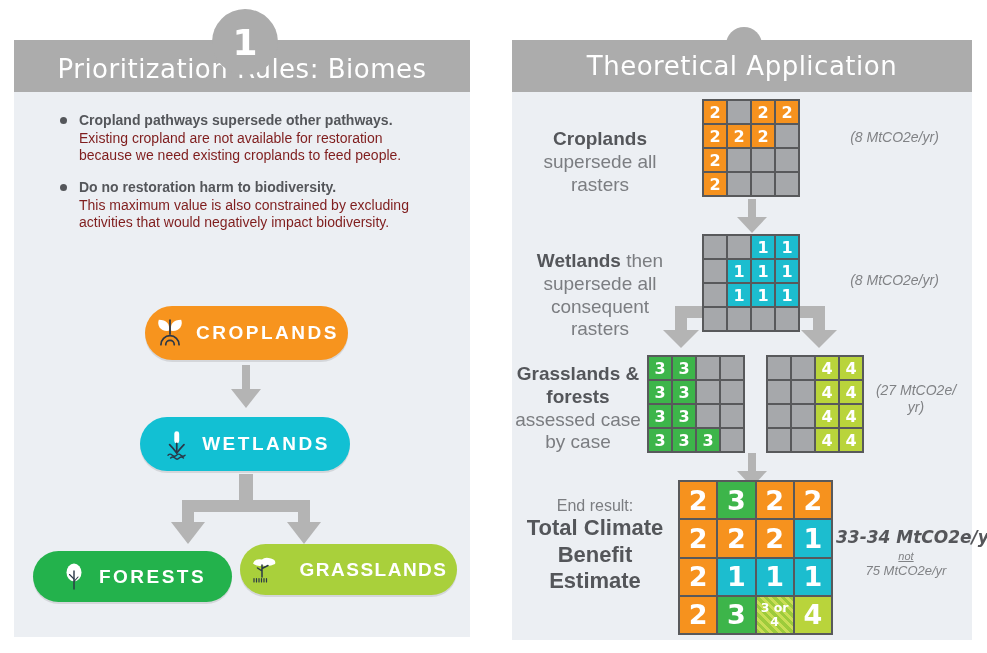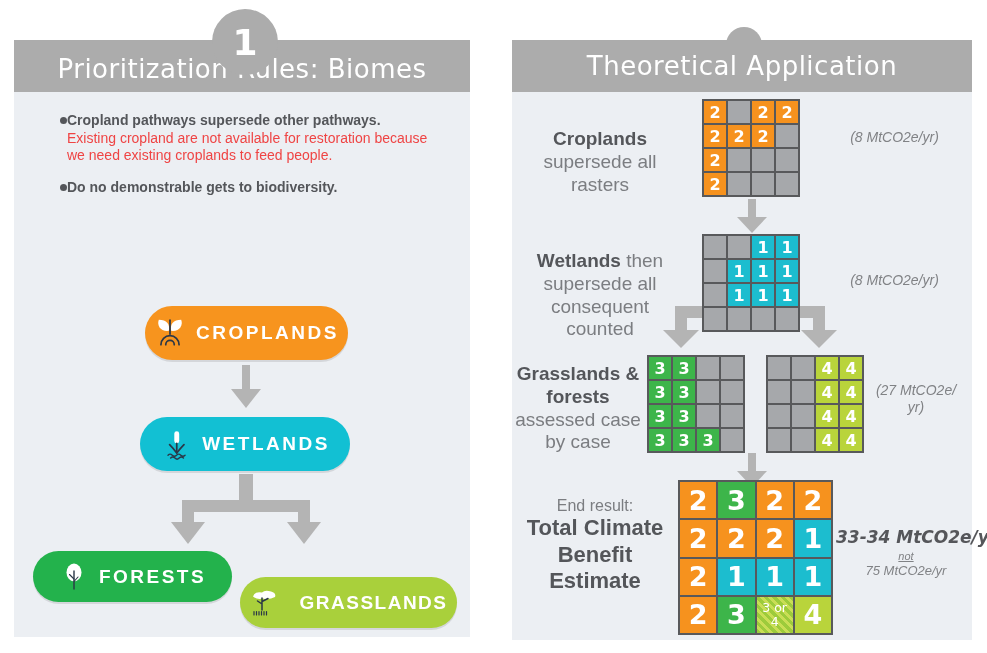--- a/index.html
+++ b/index.html
@@ -7,24 +7,24 @@
          font-family:"Liberation Sans",sans-serif;}
   .panel-body{position:absolute;background:#ECEFF3;}
   .header-bar{position:absolute;background:#ACACAC;display:flex;align-items:center;justify-content:center;z-index:2;}
   .header-title{color:#ffffff;font-family:"DejaVu Sans",sans-serif;font-size:26px;letter-spacing:.5px;white-space:nowrap;}
   .badge-circle{position:absolute;background:#ACACAC;border-radius:50%;z-index:3;
                 display:flex;align-items:center;justify-content:center;}
   .badge-num{color:#fff;font-family:"DejaVu Sans",sans-serif;font-weight:700;font-size:36px;}
 
   
   .bullets{position:absolute;left:60px;top:112px;width:372px;display:flex;flex-direction:column;gap:14px;z-index:3;}
-  .bullet{display:flex;}
+  .bullet{display:flex;gap:12px;}
   .dot{flex:0 0 auto;width:7px;height:7px;border-radius:50%;background:#54565A;margin-top:5px;}
   .b-title{font-size:14px;font-weight:700;color:#54565A;line-height:1.26;}
-  .b-desc{font-size:14px;color:#ef4444;line-height:1.26;}
+  .b-desc{font-size:14px;color:#7f1d1d;line-height:1.26;}
 
   
   .pill{position:absolute;border-radius:27px;display:flex;align-items:center;justify-content:center;
         gap:10px;color:#fff;z-index:3;box-shadow:0 2px 0 rgba(0,0,0,0.10);}
   .pill-label{font-weight:700;font-size:19px;letter-spacing:2.5px;white-space:nowrap;}
   .pill svg{display:block;}
 
   
   .arrow{position:absolute;z-index:1;}
   .arrow path,.arrow rect,.arrow polygon{fill:#B4B4B4;}
@@ -37,21 +37,21 @@
   .cell{display:flex;align-items:center;justify-content:center;color:#fff;
         font-family:"DejaVu Sans",sans-serif;font-weight:700;}
   .grid-sm .cell{font-size:16px;}
   .grid-lg .cell{font-size:27px;font-weight:600;}
   .cell.gray{background:#A6A8AB;}
   .cell.orange{background:#F6921E;}
   .cell.cyan{background:#1CBDCF;}
   .cell.green{background:#3DB54A;}
   .cell.lime{background:#B9D43B;}
   .cell.hatch{background:repeating-linear-gradient(45deg,#9DCB3B 0 3px,#C9DE55 3px 6px);}
-  .grid-lg .cell.hatch span{font-size:12.5px;line-height:1.15;display:block;width:32px;text-align:center;font-weight:400;}
+  .grid-lg .cell.hatch span{font-size:12.5px;line-height:1.15;display:block;width:32px;text-align:center;font-weight:700;}
 
   
   .step-label{position:absolute;text-align:center;font-size:19px;color:#7B7D81;line-height:1.2;z-index:3;}
   .step-label b{color:#54565A;}
   .note{position:absolute;text-align:center;font-style:italic;font-size:14px;color:#808285;line-height:1.2;z-index:3;}
   .result-note{position:absolute;text-align:center;z-index:3;}
   .rn-main{font-family:"DejaVu Sans",sans-serif;font-style:italic;font-weight:700;font-size:17px;color:#55565A;white-space:nowrap;}
   .rn-not{font-style:italic;font-size:11px;color:#808285;text-decoration:underline;margin-top:3px;}
   .rn-rej{font-style:italic;font-size:13px;color:#808285;margin-top:1px;}
 
@@ -76,21 +76,22 @@
     <div class="bullet">
       <span class="dot"></span>
       <div>
         <div class="b-title">Cropland pathways supersede other pathways.</div>
         <div class="b-desc">Existing cropland are not available for restoration because we need existing croplands to feed people.</div>
       </div>
     </div>
     <div class="bullet">
       <span class="dot"></span>
       <div>
-        <div class="b-title">Do no demonstrable gets to biodiversity.</div>
+        <div class="b-title">Do no restoration harm to biodiversity.</div>
+        <div class="b-desc">This maximum value is also constrained by excluding activities that would negatively impact biodiversity.</div>
       </div>
     </div>
   </div>
 
   <div class="pill" style="left:145px;top:306px;width:203px;height:54px;background:#F7941E;">
     <svg width="32" height="32" viewBox="0 0 30 30">
       <path d="M14,13 C6,14 2.5,7.5 4.5,2.5 C12,2.5 15,6.5 14,13 Z" fill="#fff"></path>
       <path d="M16,13 C24,14 27.5,7.5 25.5,2.5 C18,2.5 15,6.5 16,13 Z" fill="#fff"></path>
       <path class="icon-dark" d="M15,3 L15,16"></path>
       <path class="icon-dark" d="M6.5,26 a8.5,8.5 0 0 1 17,0"></path>
@@ -127,21 +128,21 @@
 
   <div class="pill" style="left:33px;top:551px;width:199px;height:51px;background:#23B24C;">
     <svg width="30" height="30" viewBox="0 0 30 30">
       <ellipse cx="15" cy="10.5" rx="7.5" ry="9" fill="#fff"></ellipse>
       <path class="icon-dark" style="stroke-width:1.4" d="M15,9 L15,27"></path>
       <path class="icon-dark" style="stroke-width:1.1" d="M15,17 L10.5,12.5 M15,19.5 L19,15"></path>
     </svg>
     <span class="pill-label">FORESTS</span>
   </div>
 
-  <div class="pill" style="left:240px;top:577px;width:217px;height:51px;background:#A9D03B;gap:20px;">
+  <div class="pill" style="left:240px;top:544px;width:217px;height:51px;background:#A9D03B;gap:20px;">
     <svg width="30" height="30" viewBox="0 0 30 30">
       <path d="M4,8.5 Q6,3 13,4.5 Q16,1.5 22,3.5 Q27.5,5 26,9 Q20,12 14,10.5 Q8,12 4,8.5 Z" fill="#fff"></path>
       <path class="icon-dark" style="stroke-width:1.5" d="M13,10 L13,22 M13,13.5 L19,10.5 M13,16 L8.5,13"></path>
       <path class="icon-dark" style="stroke-width:1.2" d="M5,27 v-3.5 M7.5,27 v-3.5 M10,27 v-3.5 M12.5,27 v-3.5 M15,27 v-3.5 M17.5,27 v-3.5"></path>
     </svg>
     <span class="pill-label" style="letter-spacing:1.5px;">GRASSLANDS</span>
   </div>
 
   <div class="panel-body" style="left:512px;top:40px;width:460px;height:600px;"></div>
 
@@ -205,21 +206,21 @@
       </div>
     </div>
   <div class="note" style="left:832px;top:129px;width:125px;">(8 MtCO2e/yr)</div>
 
   <svg class="arrow" style="left:737px;top:199px;" width="30" height="34" viewBox="0 0 30 34">
     <rect x="11" y="0" width="8" height="20"></rect>
       <polygon points="0,18 30,18 15,34"></polygon>
   </svg>
 
   <div class="step-label" style="left:525px;top:250px;width:150px;">
-    <b>Wetlands</b><span> then supersede all consequent counted</span>
+    <b>Wetlands</b><span> then supersede all consequent rasters</span>
   </div>
   <div class="grid grid-sm" style="left:702px;top:234px;">
       <div class="cell gray">
         <span></span>
       </div>
       <div class="cell gray">
         <span></span>
       </div>
       <div class="cell cyan">
         <span>1</span>

